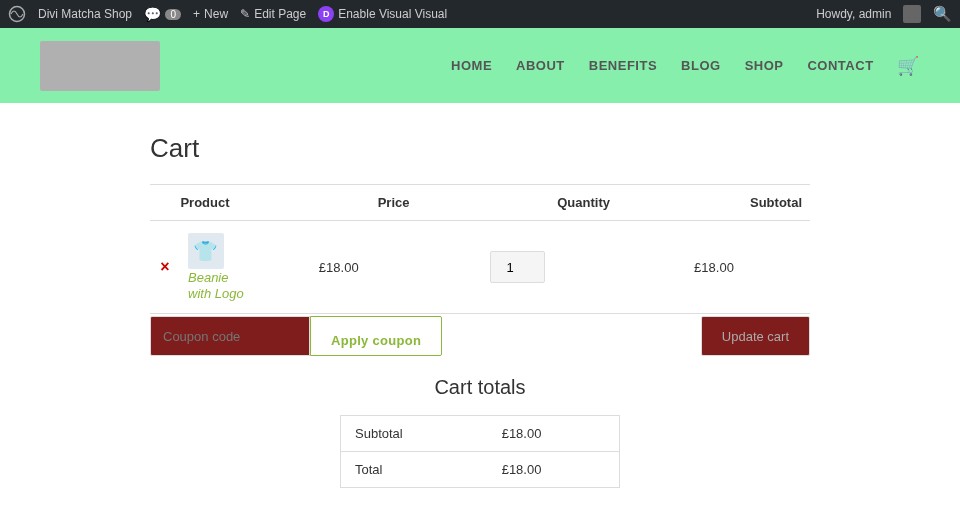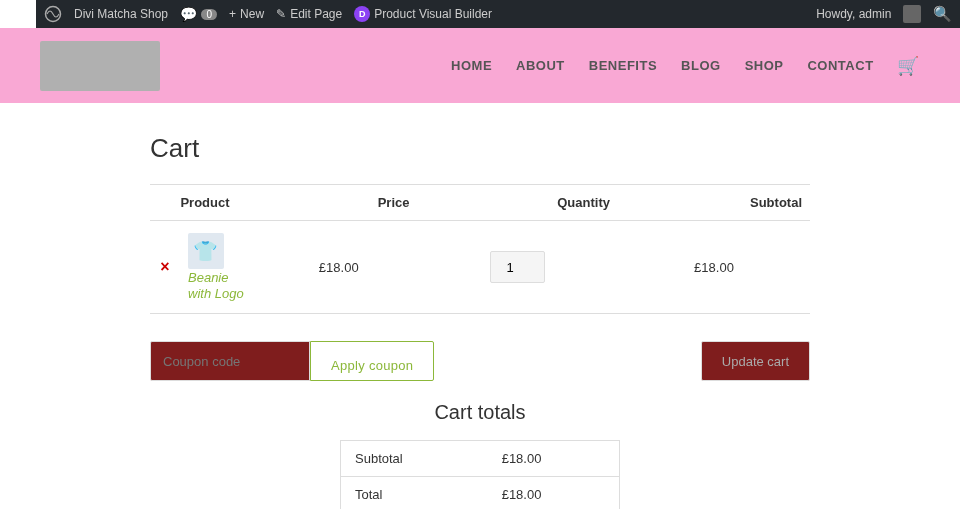--- a/index.html
+++ b/index.html
@@ -8,21 +8,20 @@
     
     #admin-bar {
       background: #23282d;
       color: #ccc;
       height: 28px;
       display: flex;
       align-items: center;
       padding: 0 8px;
       font-size: 12px;
       gap: 12px;
-      margin-left: 36px;
     }
     #admin-bar .bar-item {
       display: flex;
       align-items: center;
       gap: 4px;
       color: #ccc;
       cursor: pointer;
       white-space: nowrap;
     }
     #admin-bar .bar-right {
@@ -46,21 +45,21 @@
       display: inline-flex;
       align-items: center;
       justify-content: center;
       color: #fff;
       font-size: 9px;
       font-weight: bold;
     }
 
     
     #site-header {
-      background: #f9a8d4;
+      background: #86efac;
       height: 75px;
       display: flex;
       align-items: center;
       padding: 0 40px;
     }
     #logo-placeholder {
       width: 120px;
       height: 50px;
       background: #b0b0b0;
       border-radius: 2px;
@@ -92,21 +91,21 @@
       font-size: 26px;
       font-weight: 400;
       color: #333;
       margin-bottom: 20px;
     }
 
     
     #cart-table {
       width: 100%;
       border-collapse: collapse;
-      margin-bottom: 27px;
+      margin-bottom: 2px;
     }
     #cart-table th {
       font-size: 13px;
       font-weight: 600;
       color: #333;
       text-align: right;
       padding: 10px 8px;
       border-top: 1px solid #ddd;
       border-bottom: 1px solid #ddd;
     }
@@ -172,21 +171,21 @@
       border-radius: 2px 0 0 2px;
     }
     #apply-coupon-btn {
       height: 40px;
       padding: 16px 20px;
       border: 1px solid #8cb83a;
       background: #fff;
       color: #8cb83a;
       font-size: 13px;
       cursor: pointer;
-      font-weight: 400;
+      font-weight: 700;
       border-radius: 0 2px 2px 0;
       letter-spacing: 0.3px;
     }
     #update-cart-btn {
       height: 40px;
       padding: 0 20px;
       border: 1px solid #ddd;
       background: #7f1d1d;
       color: #aaa;
       font-size: 13px;
@@ -242,21 +241,21 @@
   <div class="bar-item">
     <span>+</span>
     <span>New</span>
   </div>
   <div class="bar-item">
     <span>✎</span>
     <span>Edit Page</span>
   </div>
   <div class="bar-item">
     <span class="divi-circle">D</span>
-    <span>Product Visual Builder</span>
+    <span>Enable Visual Visual</span>
   </div>
   <div class="bar-right">
     <span>Howdy, admin</span>
     <span style="width:18px;height:18px;background:#666;display:inline-block;border-radius:2px;"></span>
     <span style="color:#aaa;font-size:15px;cursor:pointer;">🔍</span>
   </div>
 </div>
 
 <div id="site-header">
   <div id="logo-placeholder"></div>

